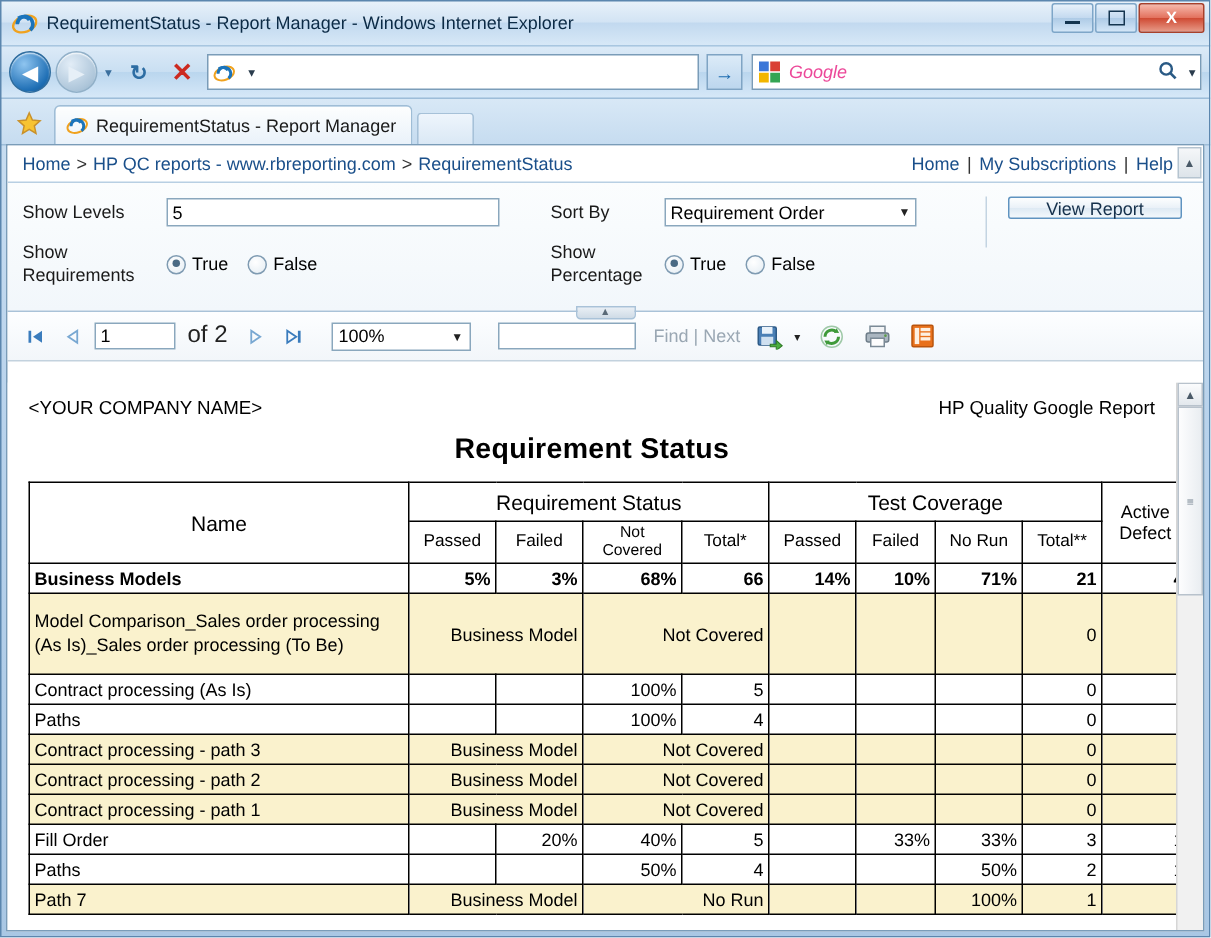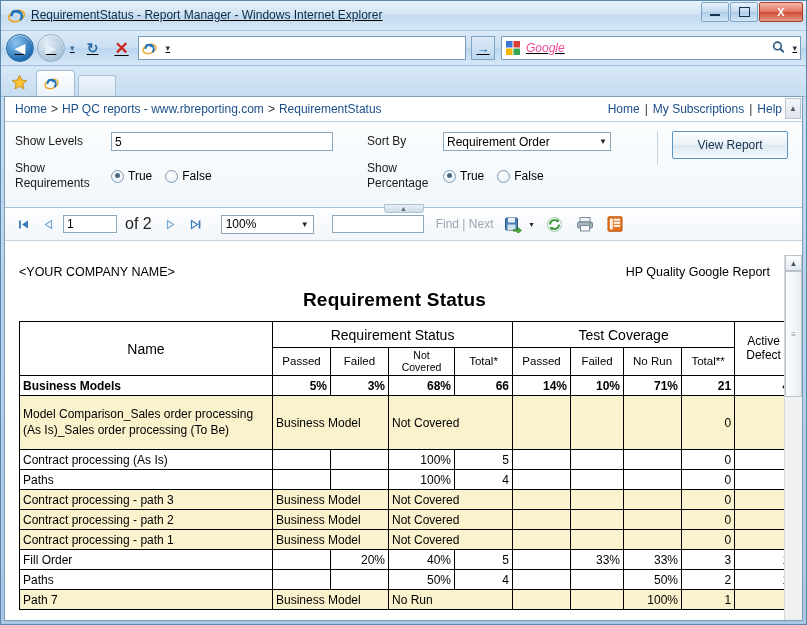--- a/index.html
+++ b/index.html
@@ -13,21 +13,20 @@
     font-size: 12px;
     color: #000;
   }
 
   
   .window {
     width: 807px; height: 625px;
     position: relative;
     background: linear-gradient(to bottom, #cfe2f3 0%, #b9d3ec 45%, #a9c7e4 100%);
     box-sizing: border-box;
-    text-decoration: underline;
   }
   .win-outer-border {
     position: absolute; left:0; top:0; right:0; bottom:0;
     border: 1px solid #5b86ae;
     box-sizing: border-box;
     pointer-events: none;
   }
 
   
   .titlebar {
@@ -256,21 +255,21 @@
     background:#4a6a84;
   }
   .radio-lbl { margin-right: 9px; }
   .viewreport-wrap {
     position: absolute; right: 14px; top: 9px;
     border-left: 1px solid #c3d4e2;
     padding-left: 14px; height: 34px;
     display:flex;align-items:flex-start;
   }
   .view-report-btn {
-    width: 116px; height: 28px;
+    width: 116px; height: 15px;
     background: linear-gradient(to bottom, #fdfefe, #eaf1f8 50%, #dde9f3 51%, #f3f8fc);
     border: 1px solid #5f93c0;
     border-radius: 2px;
     font-size: 12px; color:#15304b;
     display:flex;align-items:center;justify-content:center;
     box-sizing:border-box;
   }
   .panel-collapse {
     position:absolute; left:50%; transform: translateX(-50%);
     bottom: -6px;
@@ -376,21 +375,21 @@
     box-sizing: border-box;
     overflow: hidden;
   }
   th.hgroup { text-align:center; font-size: 14px; height: 26px; }
   th.hname  { text-align:center; font-size: 14px; }
   th.hsub   { text-align:center; font-size: 11.5px; height: 28px; line-height: 1.05; }
   th.hsub.small { font-size: 10.5px; }
   th.hactive { text-align:center; font-size:12px; line-height:1.15; }
   td.name { text-align:left; }
   td.num  { text-align:right; }
-  td.ctr  { text-align:left;margin-top:21px; }
+  td.ctr  { text-align:right;margin-top:21px; }
   tr.alt td { background: #faf2cd; }
   tr.bold td { font-weight: bold; }
   td.lvl1 { padding-left: 6px; }
   td.lvl2 { padding-left: 16px; }
   td.lvl3 { padding-left: 30px; }
   td.lvl4 { padding-left: 44px; }
   .r-tall { height: 54px; }
   .r-norm { height: 20px; }
   td.wrap { white-space: normal; line-height: 1.3; }
 </style>
@@ -473,20 +472,21 @@
       </svg>
     </span>
     <div class="tab">
       <span class="ie-logo">
         <svg width="15" height="15" viewBox="0 0 17 17">
           <ellipse cx="8.5" cy="9" rx="7.6" ry="4.9" fill="none" stroke="#f0a21e" stroke-width="1.5" transform="rotate(-20 8.5 9)"></ellipse>
           <path d="M3.8 9.2a4.8 4.8 0 1 1 7.9 3.6" fill="none" stroke="#1b74bb" stroke-width="2.2"></path>
           <path d="M4.4 5.5a4.8 4.8 0 0 1 6.8 1.1" fill="none" stroke="#1b74bb" stroke-width="2.2"></path>
         </svg>
       </span>
+      <span>RequirementStatus - Report Manager</span>
     </div>
     <div class="tab-new"></div>
   </div>
 
   <div class="page">
 
     <div class="breadcrumb-bar">
       <span class="bc-link">Home</span>
       <span class="bc-sep">&gt;</span>
       <span class="bc-link">HP QC reports - www.rbreporting.com</span>

